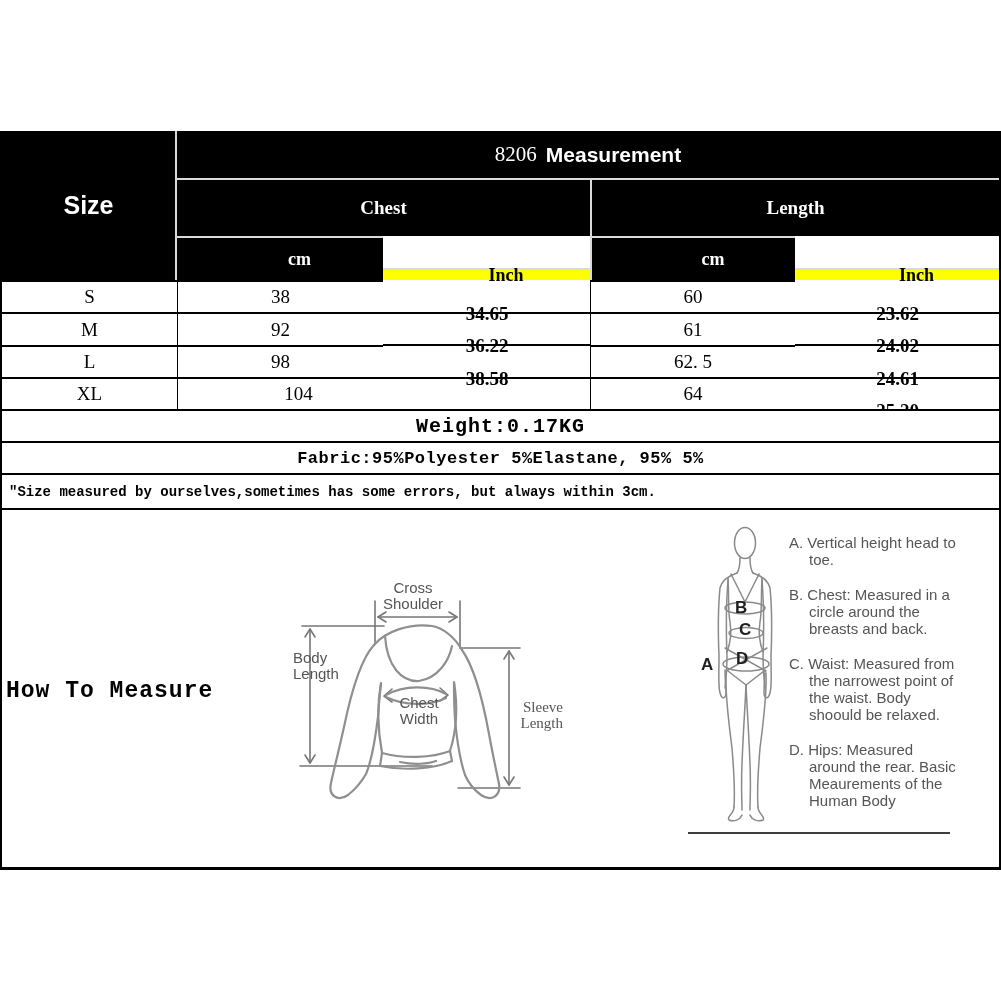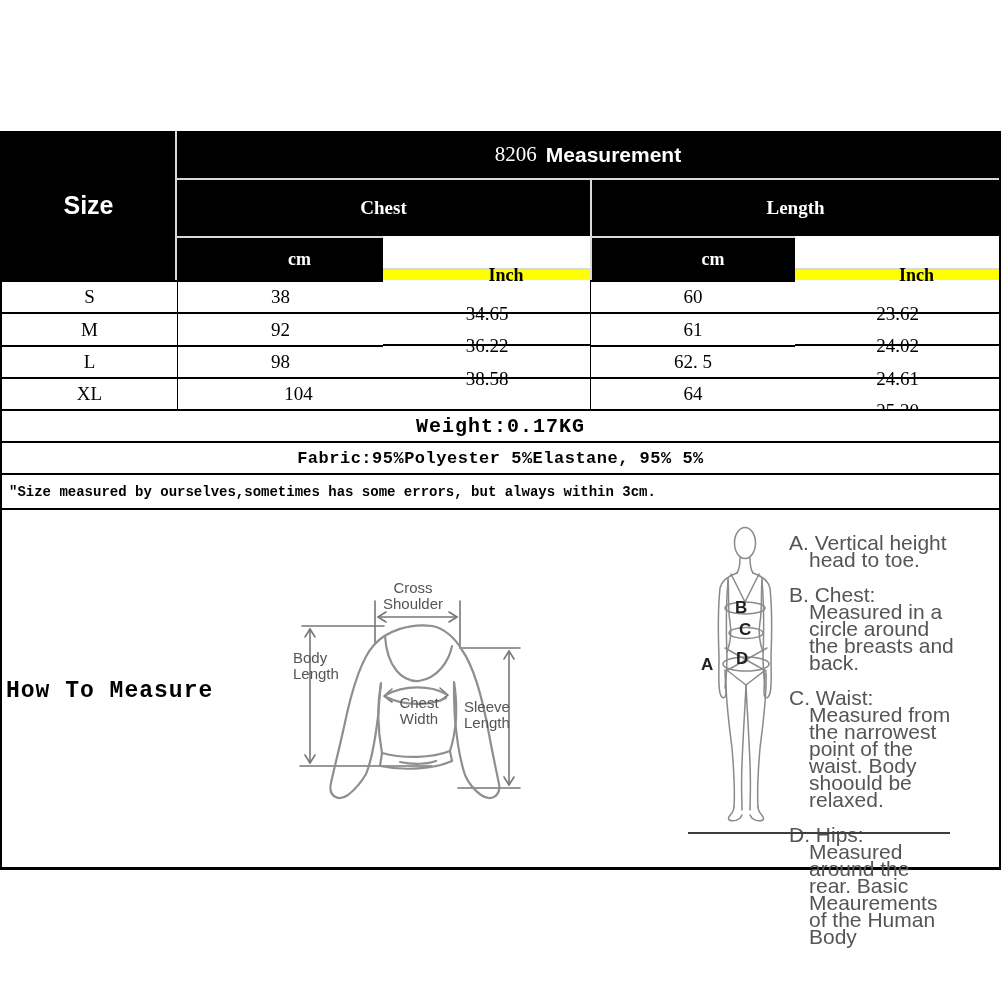--- a/index.html
+++ b/index.html
@@ -29,21 +29,21 @@
   .c-title{grid-row:1;grid-column:2/6;font-size:21px;}
   .t-code{font-family:"Liberation Serif",serif;font-weight:400;margin-right:9px;}
   .t-main{font-family:"Liberation Sans",sans-serif;font-weight:700;}
   .c-chest{grid-row:2;grid-column:2/4;border-top:2px solid #d9d9d9;font-weight:700;font-size:19px;}
   .c-length{grid-row:2;grid-column:4/6;border-top:2px solid #d9d9d9;border-left:2px solid #d9d9d9;font-weight:700;font-size:19px;}
   .unit{border-top:2px solid #d9d9d9;font-weight:700;font-size:18px;padding-left:39px;}
   .u-cm2{border-left:2px solid #d9d9d9;}
   .ylw{background:var(--highlight);color:#000;margin-top:32px;}
   .d{border-top:2px solid #000;font-size:19px;background:#fff;}
   .d.vl{border-left:1px solid #000;}
-  .d.b{font-weight:400;}
+  .d.b{font-weight:700;}
   .fullrow{grid-column:1/6;border-top:2px solid #000;background:#fff;
            font-family:"Liberation Mono",monospace;font-weight:700;}
   .r-weight{font-size:20px;letter-spacing:1px;}
   .r-fabric{font-size:17px;letter-spacing:.5px;}
   .r-note{font-size:14px;justify-content:flex-start;padding-left:7px;letter-spacing:0;}
   
   .measure{
     position:absolute;top:508px;left:0;width:1001px;height:362px;box-sizing:border-box;
     border:2px solid #000;border-top:2px solid #000;border-bottom:3px solid #000;background:#fff;
   }
@@ -53,28 +53,28 @@
     font-weight:700;letter-spacing:1px;color:#000;white-space:nowrap;
   }
   .diag-label{
     font-family:"Liberation Sans",sans-serif;font-size:15px;line-height:16px;
     color:var(--diagram_text);
   }
   .diag-label span{display:block;}
   .lbl-cross{left:356px;top:70px;width:110px;text-align:center;}
   .lbl-body{left:291px;top:140px;width:62px;text-align:left;}
   .lbl-chestw{left:371px;top:185px;width:92px;text-align:center;}
-  .lbl-sleeve{left:462px;top:189px;width:72px;text-align:left;}
+  .lbl-sleeve{left:489px;top:189px;width:72px;text-align:right;font-family:Liberation Serif, serif;}
   .fig-letter{font-family:"Liberation Sans",sans-serif;font-weight:700;font-size:17px;color:#1f1f1f;}
   .f-a{left:699px;top:145px;}
   .f-b{left:733px;top:88px;}
   .f-c{left:737px;top:110px;}
   .f-d{left:734px;top:139px;}
   .desc-list{left:787px;top:24px;width:168px;font-family:"Liberation Sans",sans-serif;
-             font-size:21px;line-height:17px;color:var(--diagram_text);}
+             font-size:15px;line-height:17px;color:var(--diagram_text);}
   .desc-item{padding-left:20px;text-indent:-20px;margin-bottom:18px;}
   .underline{left:686px;top:322px;width:262px;height:2px;background:#3d3d3d;}
   svg .dim{stroke:#777;stroke-width:1.6;fill:none;stroke-linecap:round;stroke-linejoin:round;}
   svg .cloth{stroke:var(--diagram_line);stroke-width:2.2;fill:none;stroke-linecap:round;stroke-linejoin:round;}
   svg .fig{stroke:#8a8a8a;stroke-width:1.5;fill:none;stroke-linecap:round;stroke-linejoin:round;}
 </style>
 </head>
 <body>
 
 <div class="canvas">

